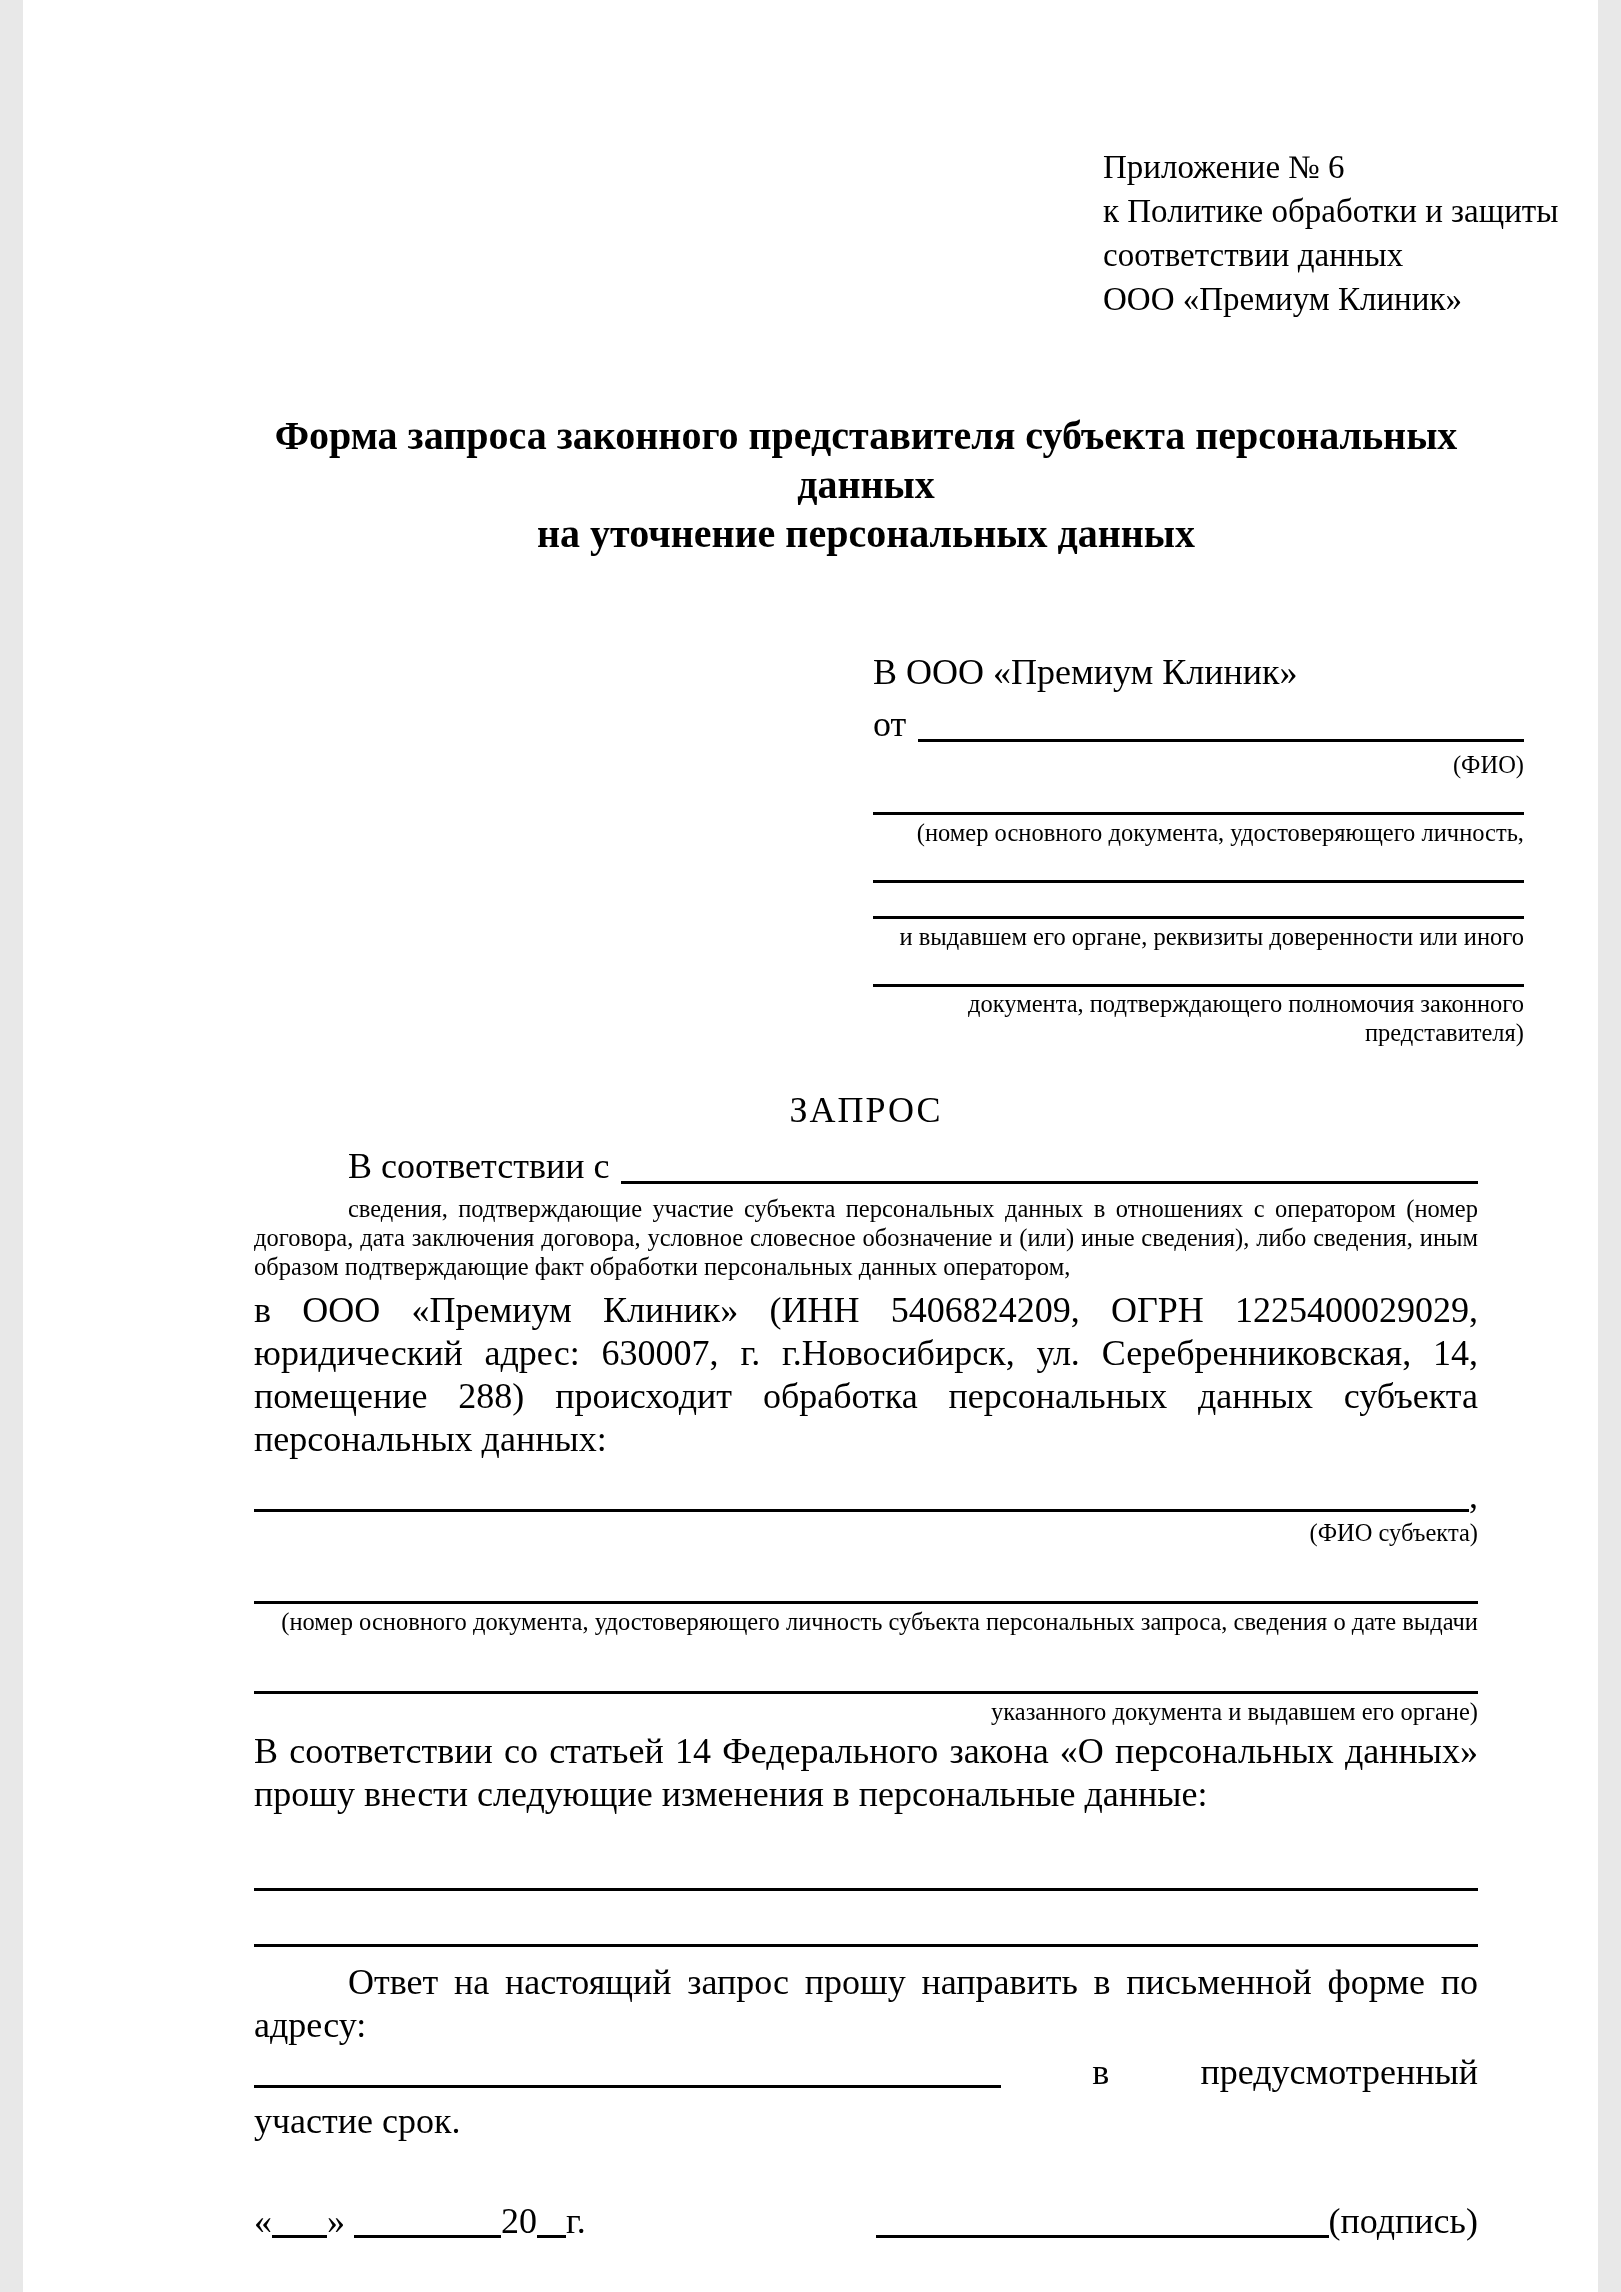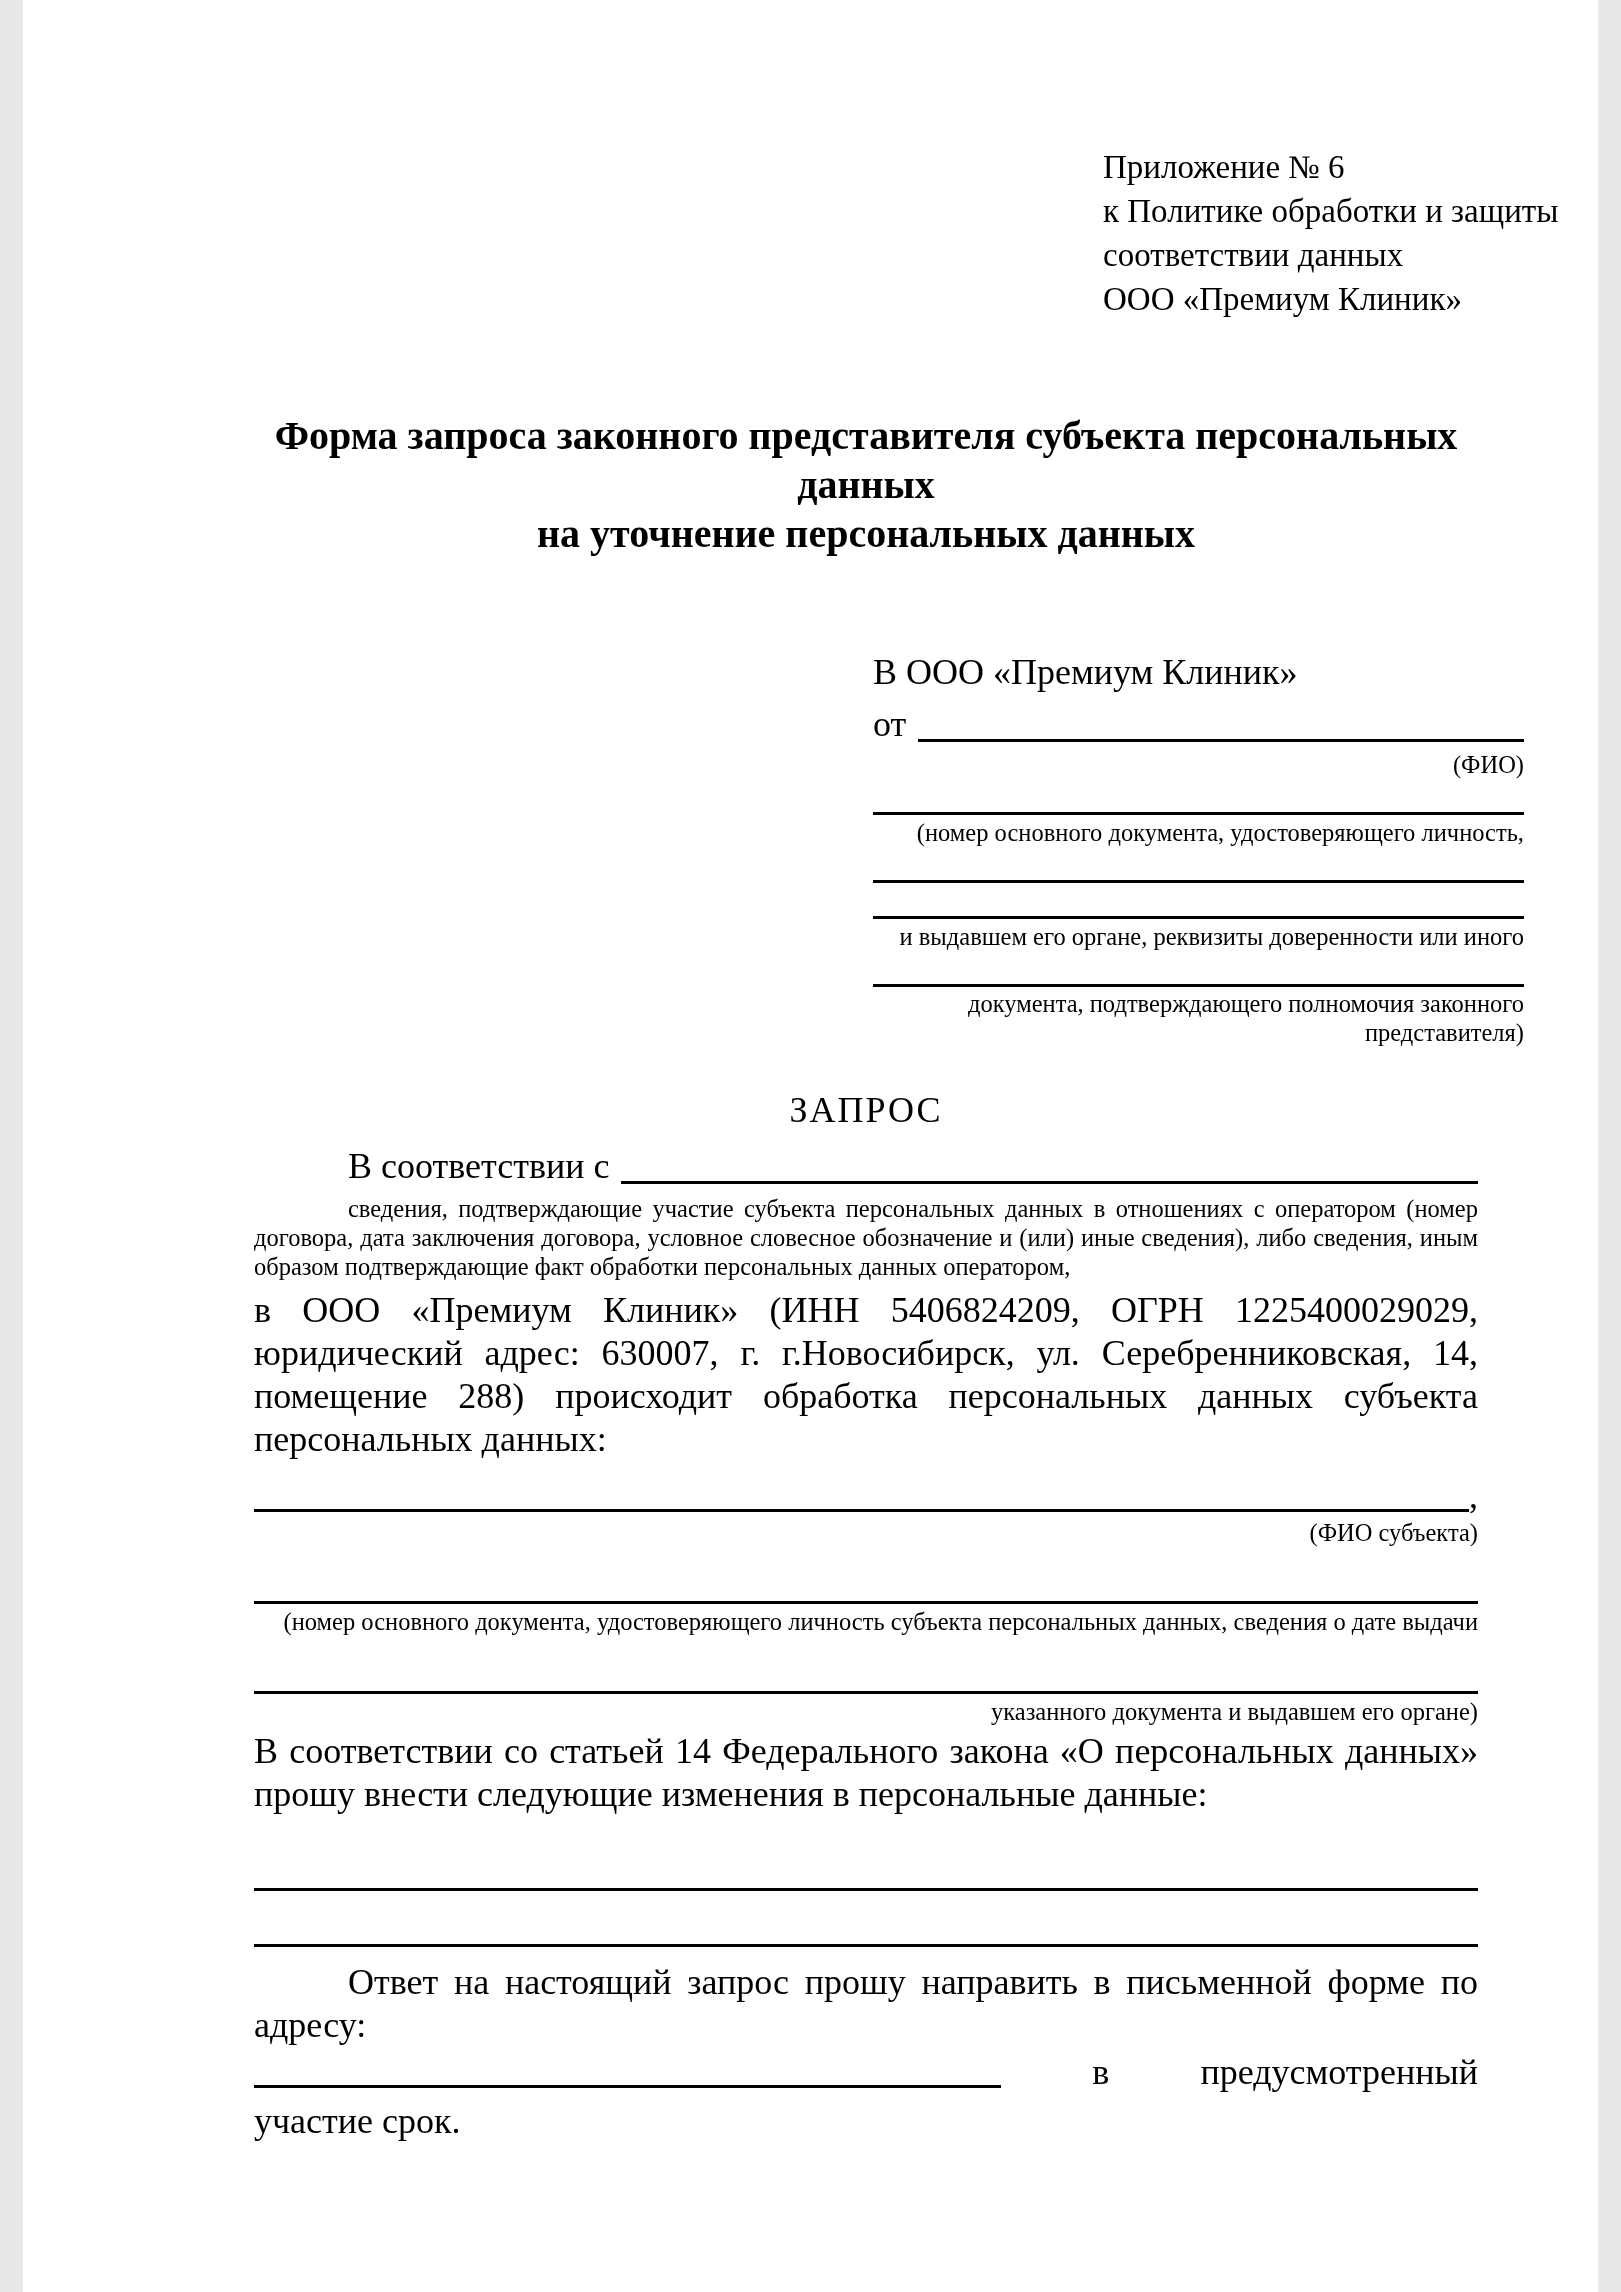--- a/index.html
+++ b/index.html
@@ -211,21 +211,21 @@
   <div class="para">в ООО «Премиум Клиник» (ИНН 5406824209, ОГРН 1225400029029, юридический адрес: 630007, г. г.Новосибирск, ул. Серебренниковская, 14, помещение 288) происходит обработка персональных данных субъекта персональных данных:</div>
 
   <div class="row subject-row">
     <span class="fill nolm"></span>
     <span class="comma">,</span>
   </div>
   <div class="cap">(ФИО субъекта)</div>
 
   <div class="field-group">
     <div class="bline"></div>
-    <div class="cap">(номер основного документа, удостоверяющего личность субъекта персональных данных, сведения о дате выдачи</div>
+    <div class="cap">(номер основного документа, удостоверяющего личность субъекта персональных запроса, сведения о дате выдачи</div>
   </div>
   <div class="field-group">
     <div class="bline"></div>
     <div class="cap">указанного документа и выдавшем его органе)</div>
   </div>
 
   <div class="para article-para">В соответствии со статьей 14 Федерального закона «О персональных данных» прошу внести следующие изменения в персональные данные:</div>
 
   <div class="blankline first"></div>
   <div class="blankline"></div>
@@ -233,15 +233,24 @@
   <div class="response">
     <div class="resp-l1">Ответ на настоящий запрос прошу направить в письменной форме по адресу:</div>
     <div class="resp-l2">
       <span class="addr-fill"></span>
       <span>в</span>
       <span>предусмотренный</span>
     </div>
     <div class="resp-l3">участие срок.</div>
   </div>
 
+  <div class="sign-row">
+    <div class="date-field">
+      <span>«</span><span class="useg day"></span><span>»</span>
+      <span class="useg month"></span><span>20</span><span class="useg year"></span><span>г.</span>
+    </div>
+    <div class="sig-field">
+      <span class="useg sig"></span><span>(подпись)</span>
+    </div>
+  </div>
 
 </div>
 
 
 </body></html>

